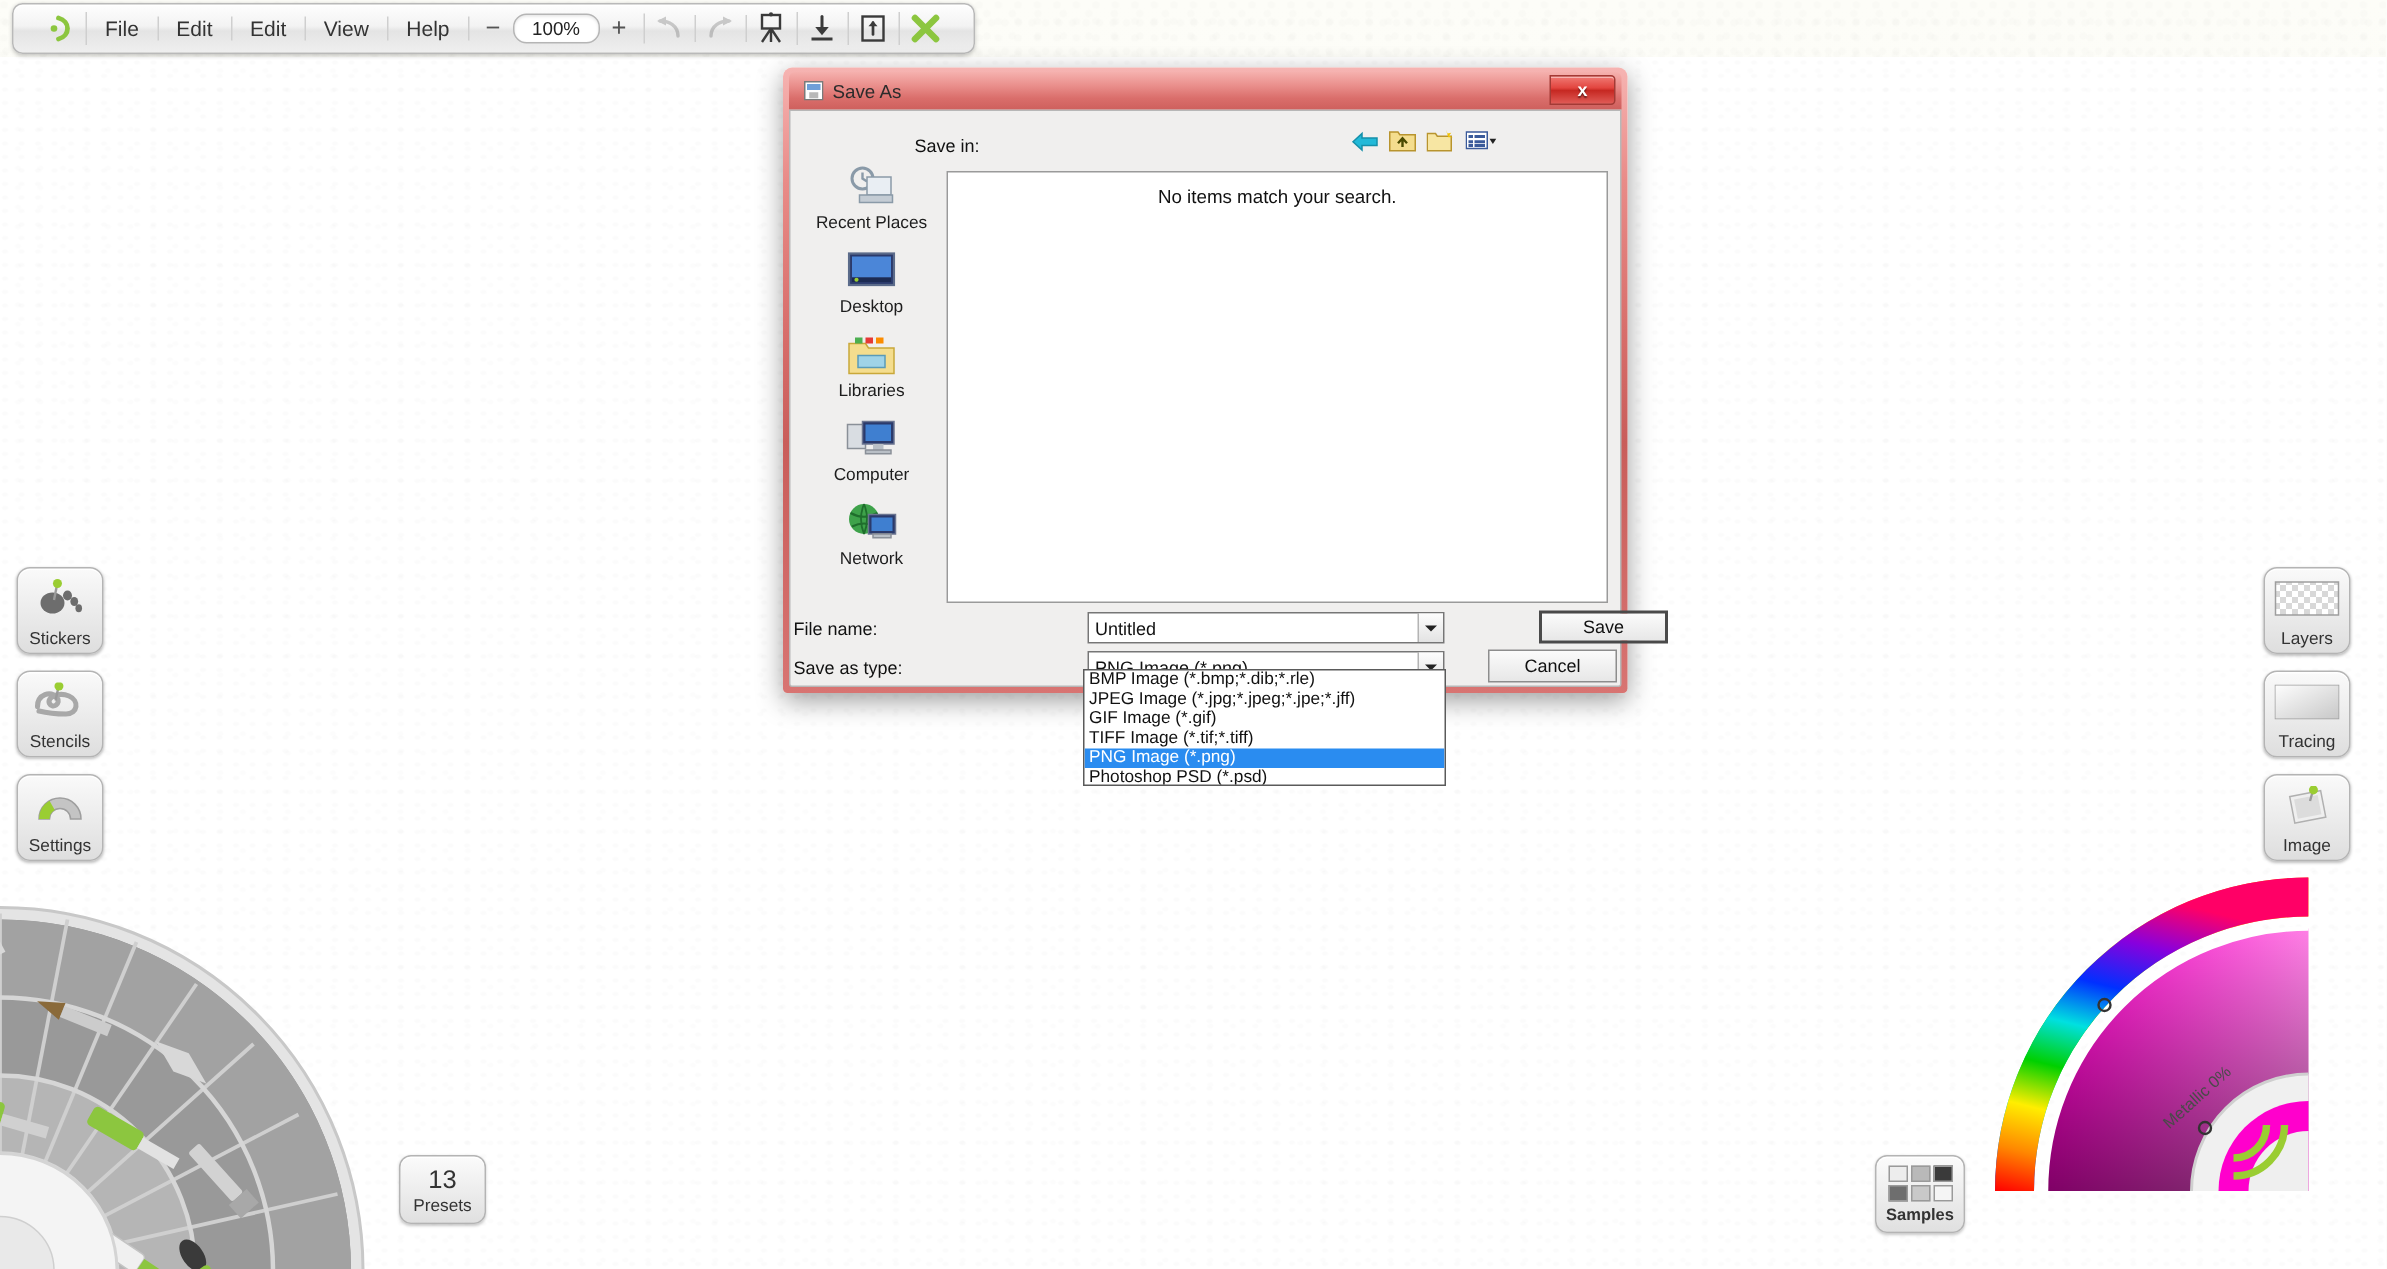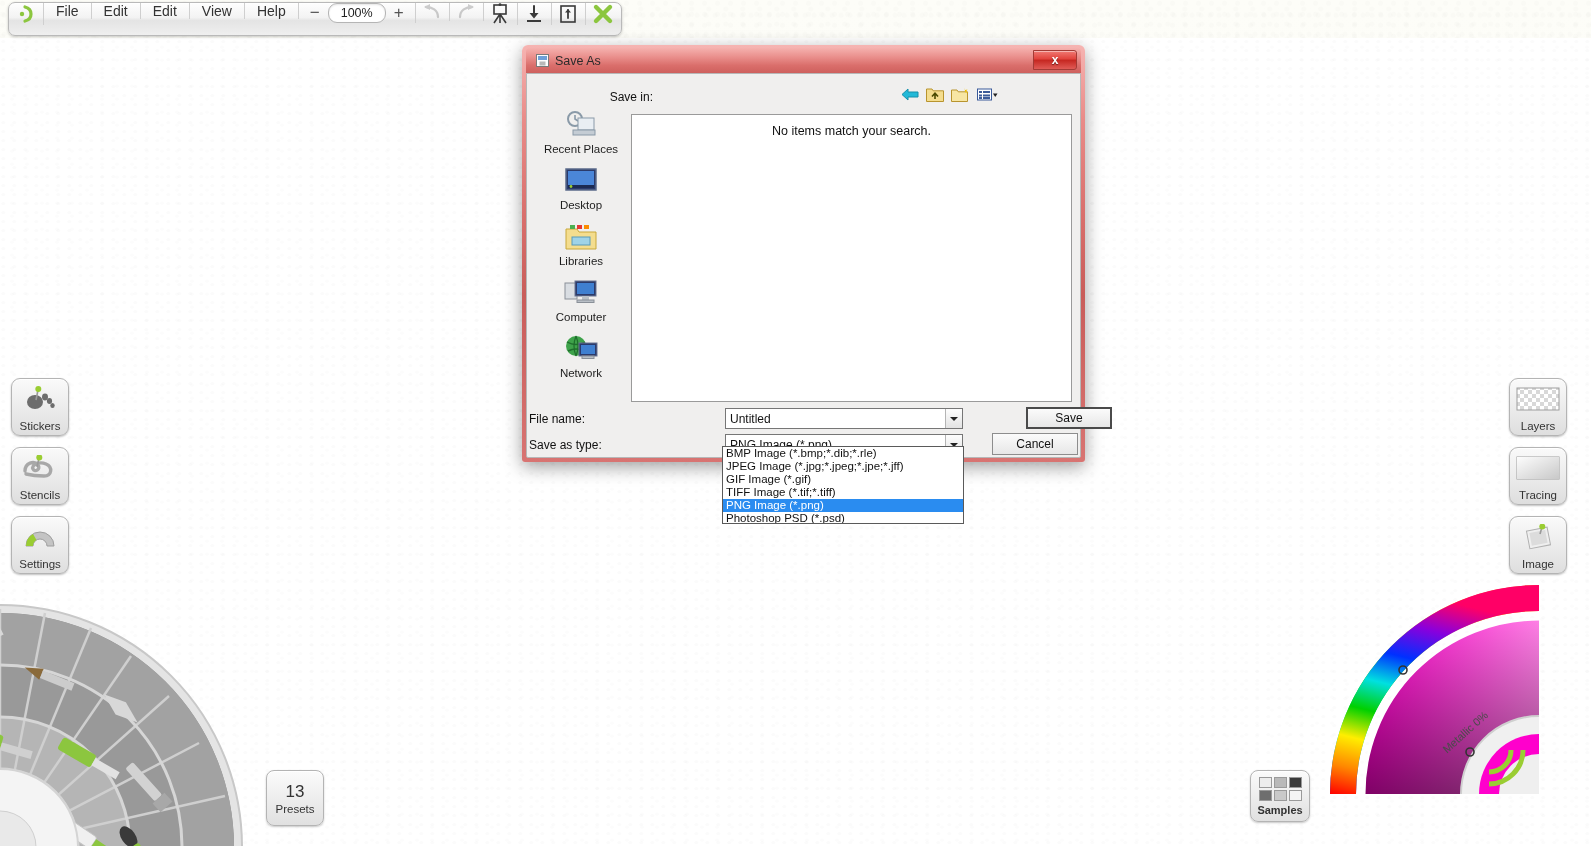--- a/index.html
+++ b/index.html
@@ -34,26 +34,26 @@
       radial-gradient(ellipse at 80% 70%, rgba(0,0,0,0.013) 0 1.5px, transparent 2.5px);
     background-size: 11px 9px, 15px 13px;
   }
 
   
   #top-toolbar {
     position: absolute;
     left: 8px; top: 2px;
     height: 34px;
     display: flex;
-    align-items: flex-start;
+    align-items: center;
     background: linear-gradient(#fefefe 0%, #f3f3f3 45%, #e4e4e4 55%, #efefef 100%);
     border: 1px solid #b9b9b9;
     border-radius: 7px;
     box-shadow: 0 1px 3px rgba(0,0,0,0.22), inset 0 1px 0 #fff;
-    padding: 0 1px;
+    padding: 0 15px;
     z-index: 30;
   }
   .tb-logo {
     width: 34px; display: flex; align-items: center; justify-content: center;
     border-right: 1px solid #cfcfcf;
     font-size: 17px; color: #8cc63f; font-weight: bold;
     letter-spacing: -2px;
   }
   .tb-menu {
     padding: 0 12px;
@@ -256,21 +256,21 @@
     z-index: 14;
   }
   
   #color-wheel {
     position: absolute; right: -168px; bottom: -168px;
     width: 440px; height: 440px;
     z-index: 14;
   }
   #presets-btn {
     position: absolute; left: 266px; top: 770px;
-    width: 58px; height: 56px;
+    width: 58px; height: 46px;
     background: linear-gradient(#fbfbfb, #e0e0e0);
     border: 1px solid #b4b4b4;
     border-radius: 8px;
     box-shadow: 0 1px 2px rgba(0,0,0,0.22), inset 0 1px 0 #fff;
     display: flex; flex-direction: column; align-items: center; justify-content: center;
     z-index: 20;
   }
   #presets-btn .num { font-size: 17px; color: #333; }
   #presets-btn .lbl { font-size: 11.5px; color: #333; margin-top: 1px; }
 

